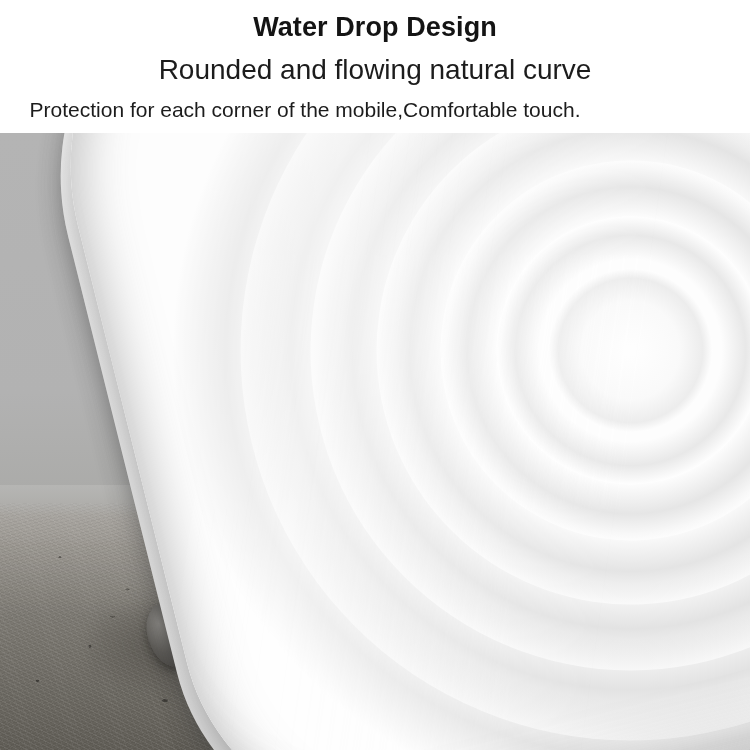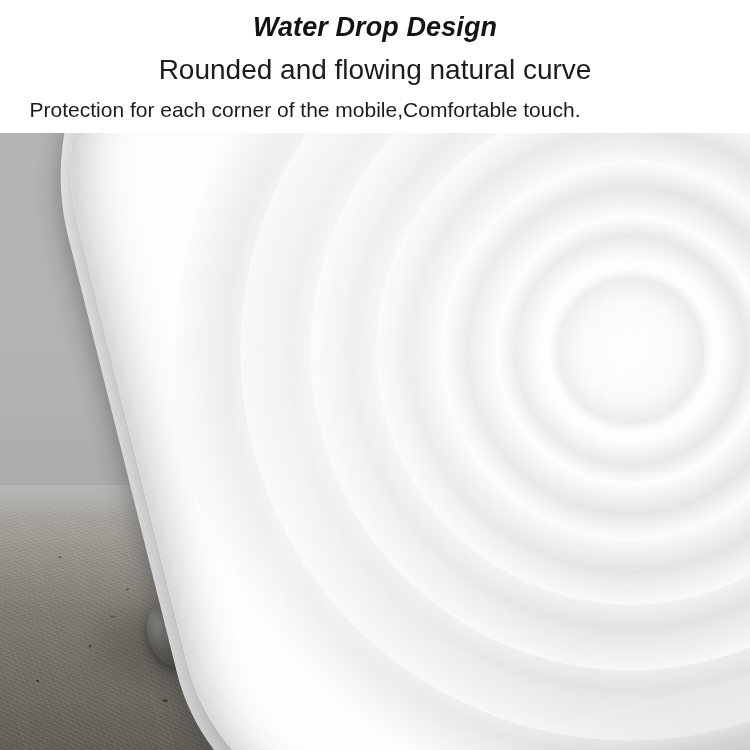--- a/index.html
+++ b/index.html
@@ -6,21 +6,21 @@
   body{width:750px;height:750px;overflow:hidden;
        font-family:"Liberation Sans","DejaVu Sans",sans-serif;}
 
   #page{position:relative;width:750px;height:750px;overflow:hidden;background:#ffffff;}
 
   
   #banner{position:absolute;left:0;top:0;width:750px;height:133px;
           background:#ffffff;z-index:40;}
   #title{position:absolute;left:0;top:11px;width:750px;text-align:center;
          font-size:27px;font-weight:bold;color:#141414;letter-spacing:.1px;
-         line-height:32px;font-style:italic;}
+         line-height:32px;}
   #sub1{position:absolute;left:0;top:57px;width:750px;text-align:center;
         font-size:28px;font-weight:400;color:#1c1c1c;line-height:26px;}
   #sub2{position:absolute;left:0;top:97px;width:610px;text-align:center;
         font-size:21px;font-weight:400;color:#1c1c1c;line-height:26px;}
 
   
   #photo{position:absolute;left:0;top:133px;width:750px;height:617px;
          overflow:hidden;background:#b3b3b3;}
 
   

